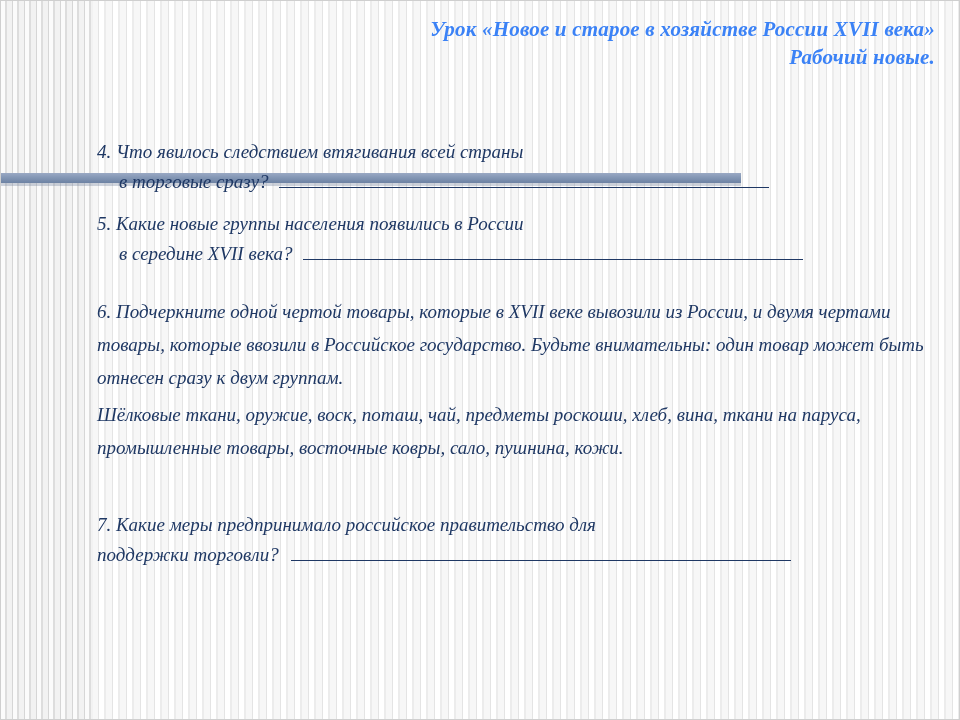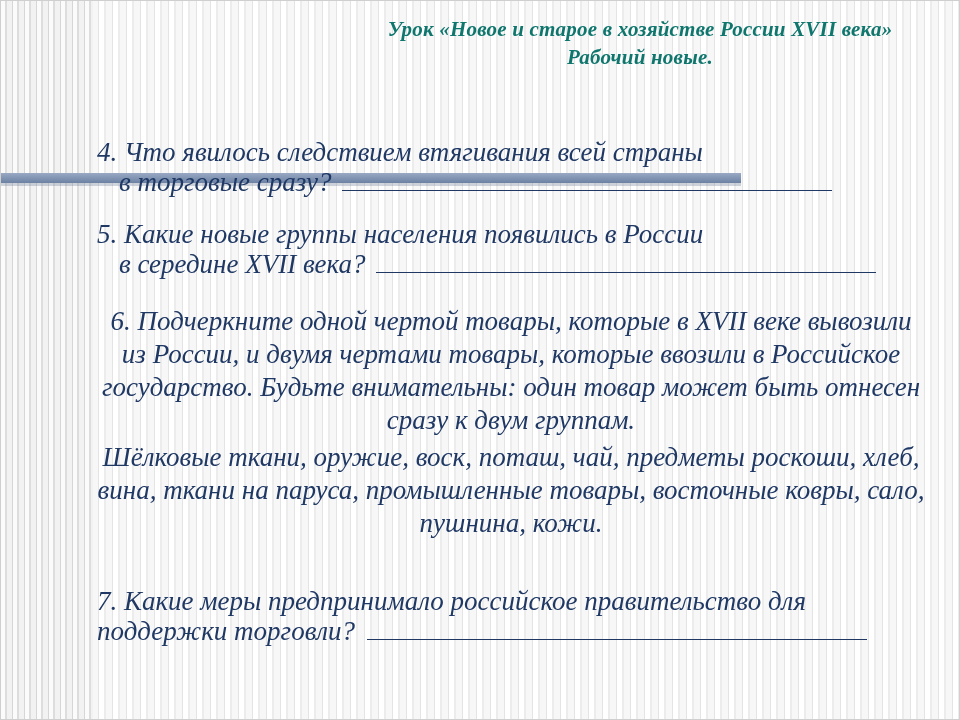--- a/index.html
+++ b/index.html
@@ -56,22 +56,22 @@
       #f2f2f2 11px,
       #d6d6d6 11px,
       #d6d6d6 12px
     );
   }
   .title {
     position: absolute;
     right: 24px;
     top: 14px;
     width: 590px;
-    text-align: center;
-    color: #0f766e;
+    text-align: right;
+    color: #3b82f6;
     font-weight: bold;
     font-style: italic;
     font-size: 21px;
     line-height: 28px;
     letter-spacing: 0.2px;
   }
   .accent-bar {
     position: absolute;
     left: 0;
     top: 172px;
@@ -89,39 +89,39 @@
   }
   .content {
     position: absolute;
     left: 96px;
     top: 132px;
     width: 828px;
   }
   .q {
     color: #1F3864;
     font-style: italic;
-    font-size: 27px;
+    font-size: 19px;
     line-height: 30px;
     margin-bottom: 10px;
     position: relative;
   }
   .q .line1 { display: block; }
   .q .line2 { display: block; padding-left: 22px; }
   .rule {
     display: inline-block;
     border-bottom: 1.5px solid #1F3864;
     height: 20px;
     vertical-align: baseline;
   }
   .q4 { margin-top: 4px; }
   .q4 .rule { width: 490px; margin-left: 10px; }
-  .q5 { margin-top: 22px; }
+  .q5 { margin-top: 12px; }
   .q5 .rule { width: 500px; margin-left: 10px; }
   .q6 { margin-top: 26px; }
-  .q6 p { margin: 0; text-align: center; }
+  .q6 p { margin: 0; }
   .q6 .para { line-height: 33px; }
   .q6 .items { margin-top: 4px; line-height: 33px; }
   .q7 { margin-top: 46px; }
   .q7 .rule { width: 500px; margin-left: 12px; }
   .q7 .line2 { padding-left: 0; }
 </style>
 </head>
 <body>
 
 <div class="slide">

